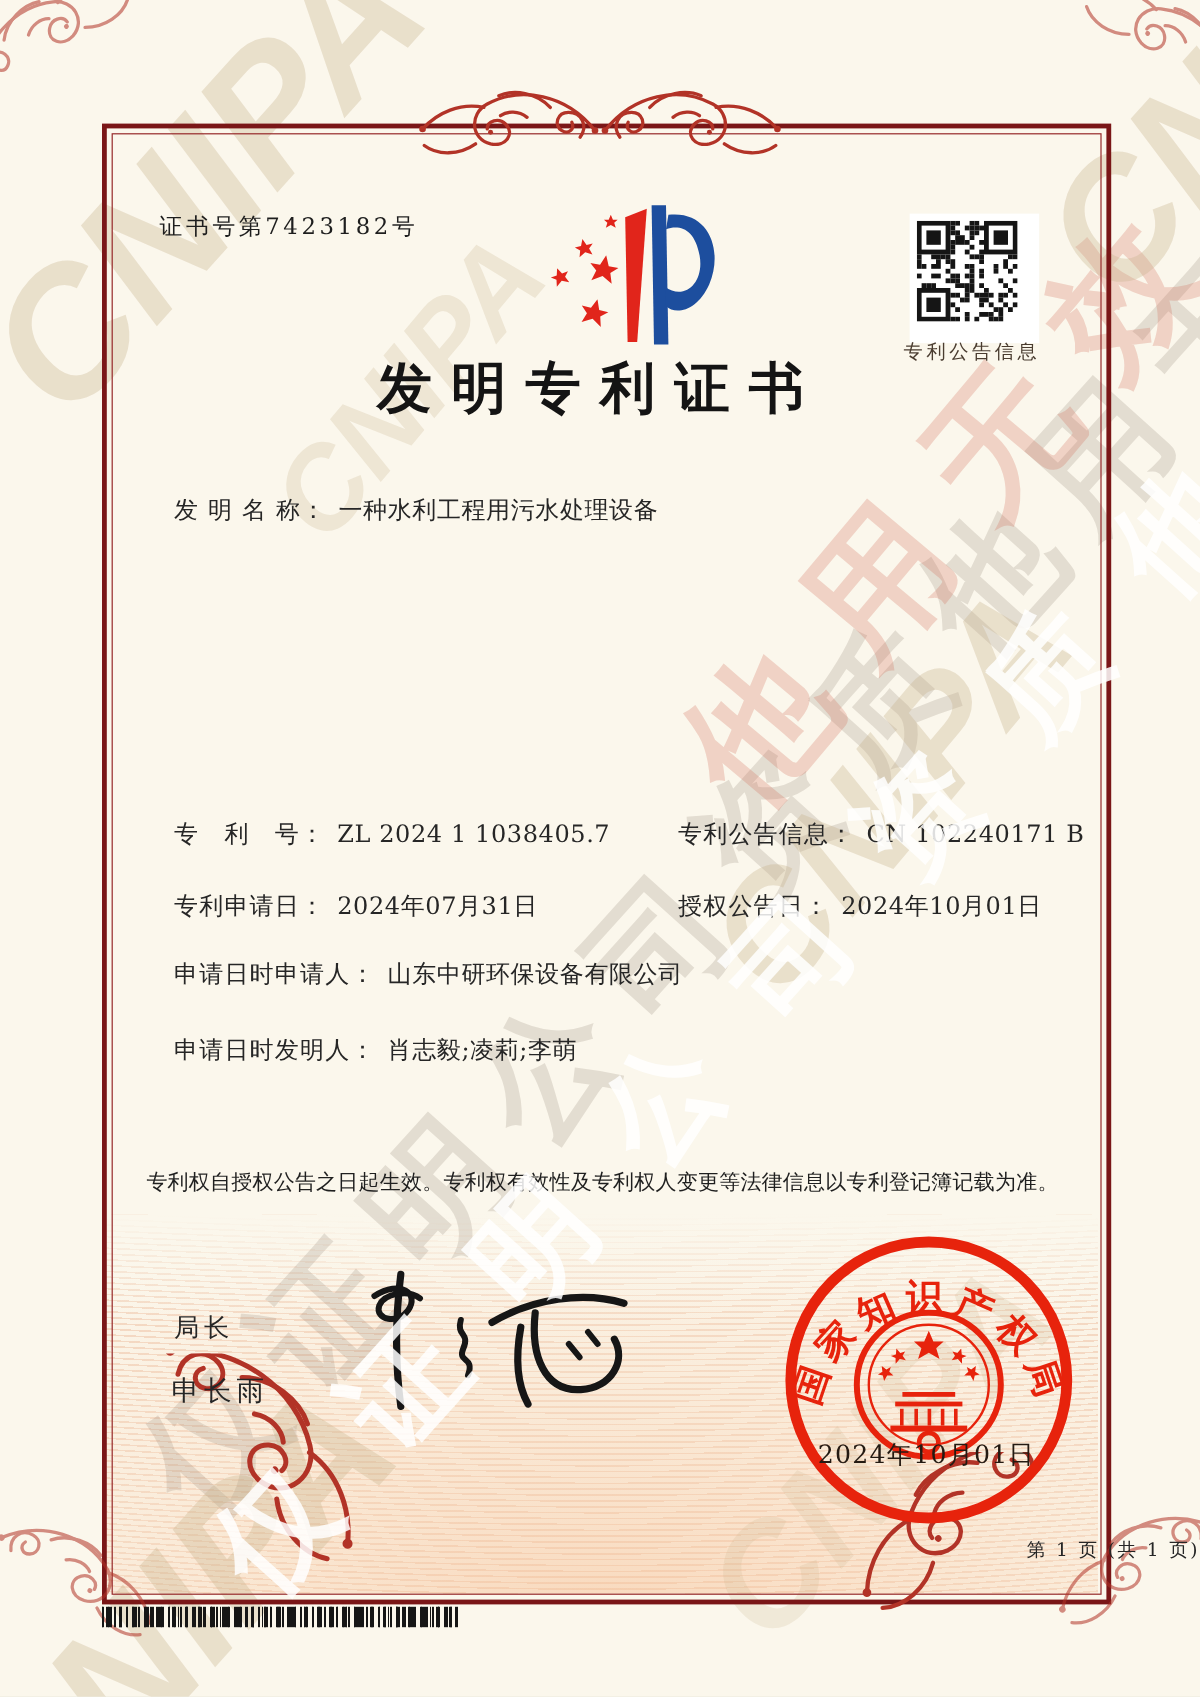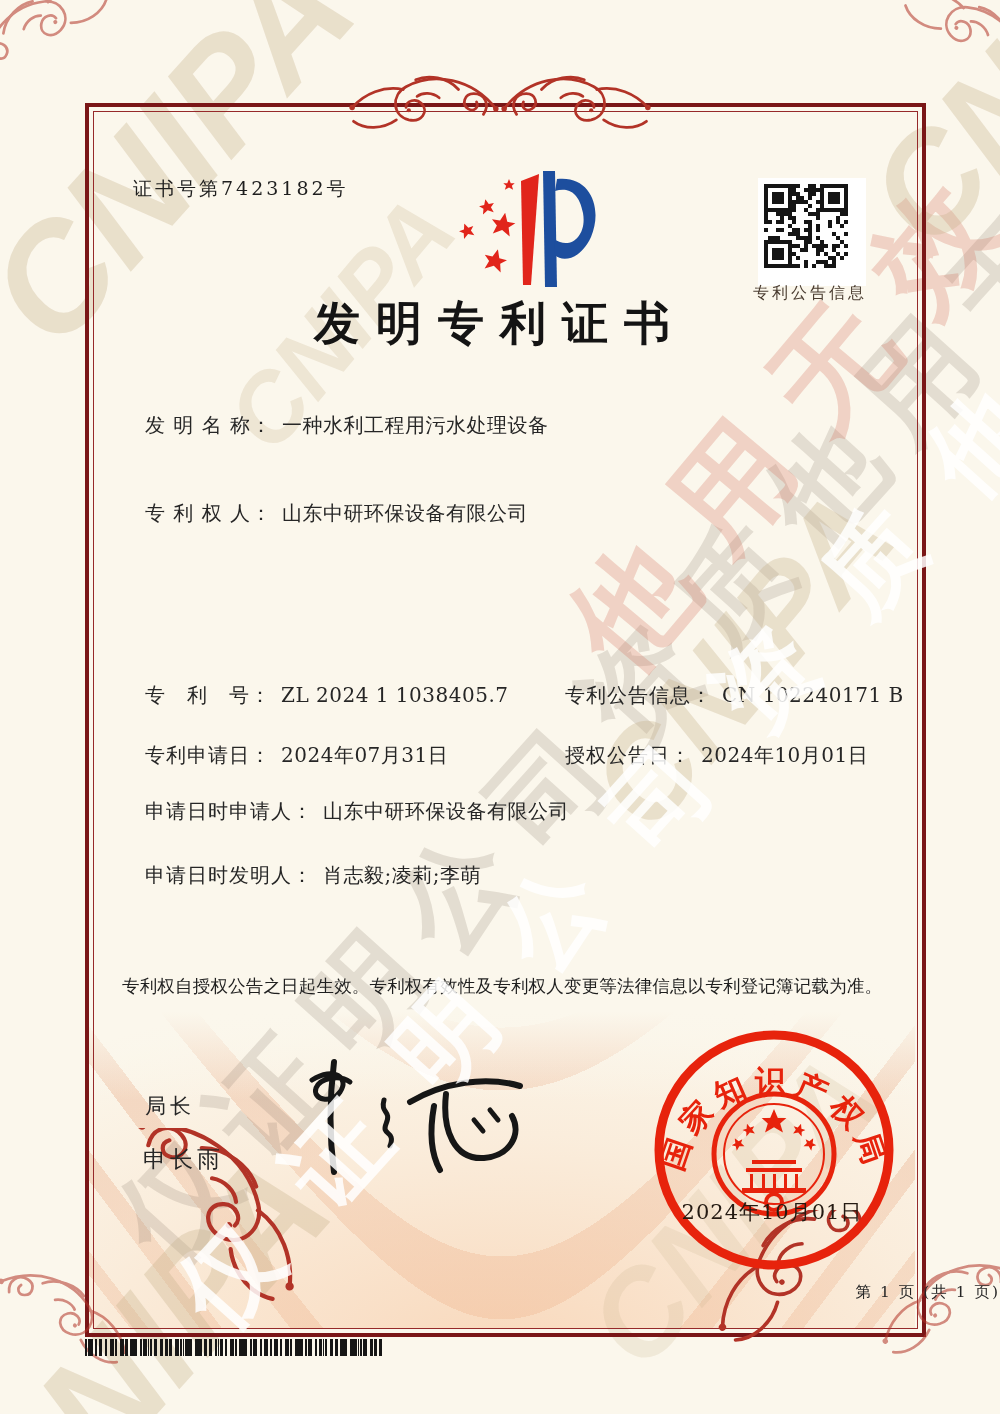--- a/index.html
+++ b/index.html
@@ -266,23 +266,20 @@
         <rect x="68" y="80" width="4" height="4" fill="#151515"></rect>
       </svg>
   </div>
   <div class="qrcap">专利公告信息</div>
 
   <div class="title">发明专利证书</div>
 
   <div class="field" style="top:412px;">
     <span class="flabel">发 明 名 称：</span><span class="fvalue">一种水利工程用污水处理设备</span>
   </div>
-  <div class="field" style="top:500px;">
-    <span class="flabel">专 利 权 人：</span><span class="fvalue">山东中研环保设备有限公司</span>
-  </div>
   <div class="field" style="top:682px;">
     <span class="flabel">专　利　号：</span><span class="fvalue">ZL 2024 1 1038405.7</span>
   </div>
   <div class="field col2" style="top:682px;">
     <span class="flabel">专利公告信息：</span><span class="fvalue">CN 102240171 B</span>
   </div>
   <div class="field" style="top:742px;">
     <span class="flabel">专利申请日：</span><span class="fvalue">2024年07月31日</span>
   </div>
   <div class="field col2" style="top:742px;">

